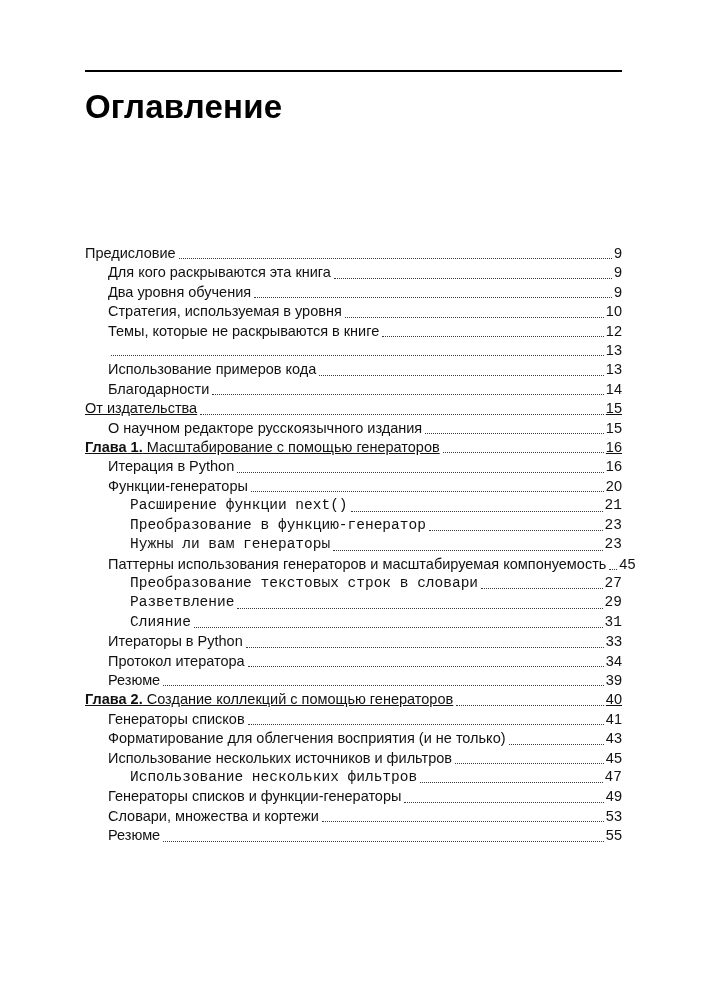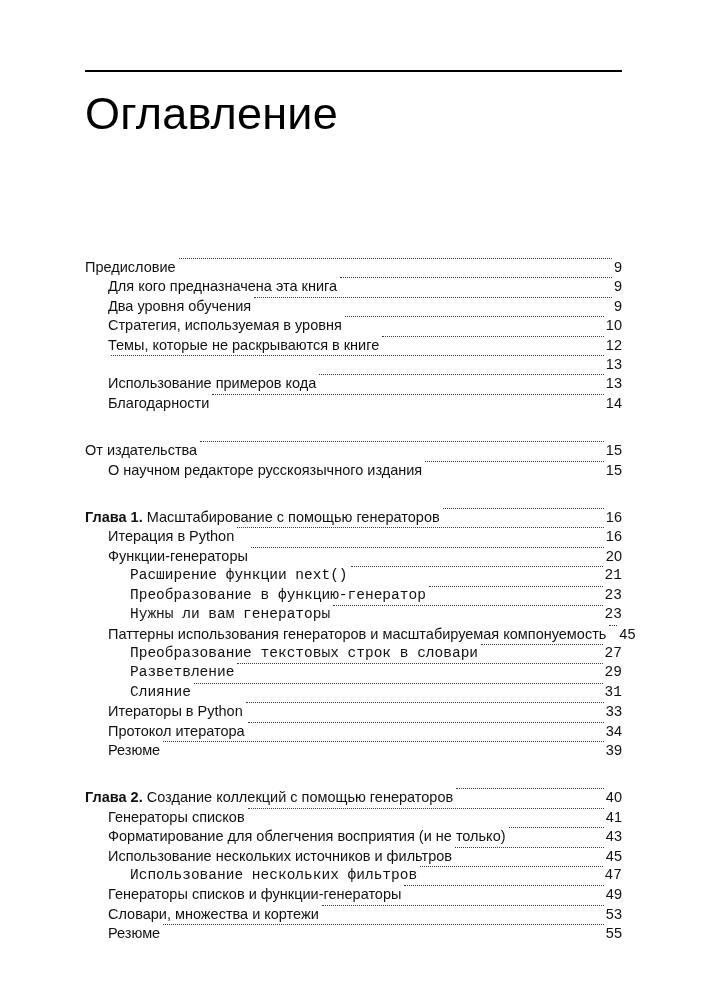--- a/index.html
+++ b/index.html
@@ -20,37 +20,38 @@
     height: 1001px;
     padding: 0 86px 0 85px;
   }
   .top-rule {
     margin-top: 70px;
     height: 2px;
     background: #000000;
   }
   .page-title {
     margin: 16px 0 0 0;
-    font-size: 45px;
-    font-weight: 400;
+    font-size: 33px;
+    font-weight: 700;
     letter-spacing: 0.2px;
     color: #000000;
   }
   .toc {
     margin-top: 118px;
     font-size: 14.5px;
     color: #111111;
   }
   .toc-row {
     display: flex;
-    align-items: flex-start;
+    align-items: flex-end;
     line-height: 19.4px;
   }
   .toc-row.section-gap {
-    margin-top: 28px;
+    margin-top: 0;
+    text-decoration: underline;
   }
   .indent-0 { padding-left: 0; }
   .indent-1 { padding-left: 23px; }
   .indent-2 { padding-left: 45px; font-family: Liberation Mono, monospace; }
   .toc-text {
     flex: 0 0 auto;
     white-space: nowrap;
   }
   .toc-prefix {
     font-weight: 700;
@@ -73,21 +74,21 @@
   <div class="top-rule"></div>
   <h1 class="page-title">Оглавление</h1>
   <div class="toc">
   <div class="toc-row indent-0">
     <span class="toc-text"><span class="toc-prefix"></span><span>Предисловие</span></span>
     <span class="toc-leader"></span>
     <span class="toc-page">9</span>
   </div>
 
   <div class="toc-row indent-1">
-    <span class="toc-text"><span class="toc-prefix"></span><span>Для кого предназначена эта книга</span></span>
+    <span class="toc-text"><span class="toc-prefix"></span><span>Для кого раскрываются эта книга</span></span>
     <span class="toc-leader"></span>
     <span class="toc-page">9</span>
   </div>
 
   <div class="toc-row indent-1">
     <span class="toc-text"><span class="toc-prefix"></span><span>Два уровня обучения</span></span>
     <span class="toc-leader"></span>
     <span class="toc-page">9</span>
   </div>
 

